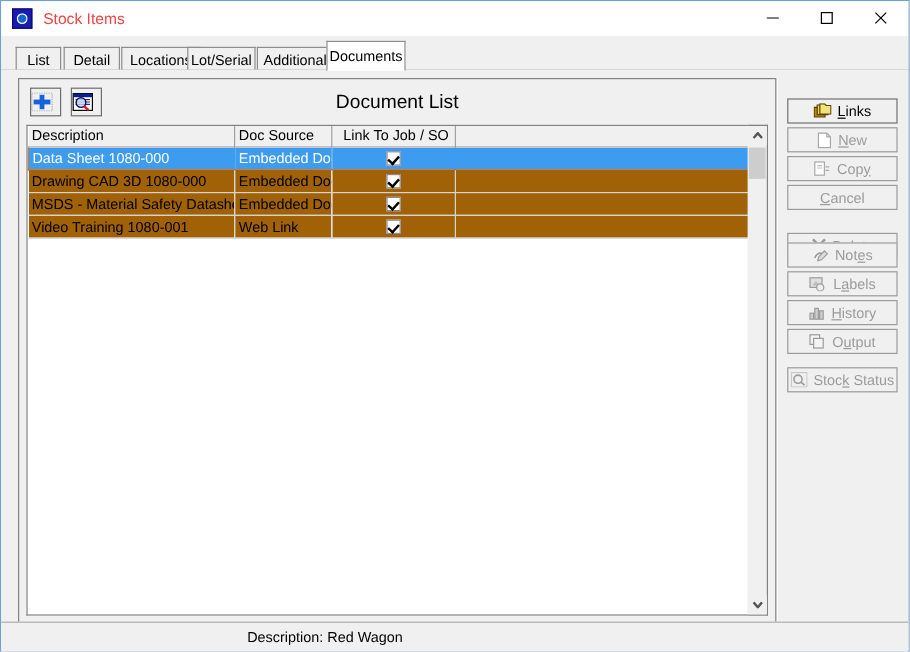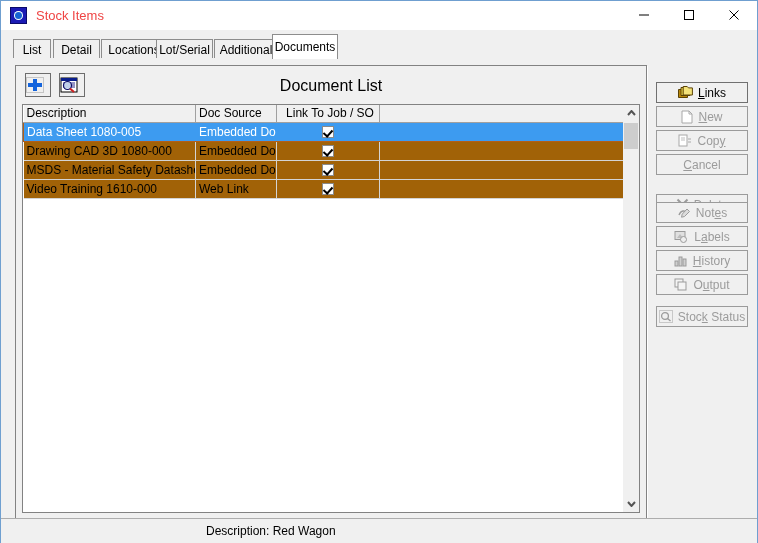--- a/index.html
+++ b/index.html
@@ -383,39 +383,39 @@
           <thead>
             <tr>
               <th>Description</th>
               <th>Doc Source</th>
               <th class="c-check">Link To Job / SO</th>
               <th></th>
             </tr>
           </thead>
           <tbody>
             <tr class="selected">
-              <td>Data Sheet 1080-005</td>
+              <td>Data Sheet 1080-000</td>
               <td>Embedded Doc</td>
               <td class="c-check"><span class="cbox"></span></td>
               <td></td>
             </tr>
             <tr>
               <td>Drawing CAD 3D 1080-000</td>
               <td>Embedded Doc</td>
               <td class="c-check"><span class="cbox"></span></td>
               <td></td>
             </tr>
             <tr>
               <td>MSDS - Material Safety Datasheet</td>
               <td>Embedded Doc</td>
               <td class="c-check"><span class="cbox"></span></td>
               <td></td>
             </tr>
             <tr>
-              <td>Video Training 1610-000</td>
+              <td>Video Training 1080-001</td>
               <td>Web Link</td>
               <td class="c-check"><span class="cbox"></span></td>
               <td></td>
             </tr>
           </tbody>
         </table>
       </div>
 
       <div id="vscroll">
         <div class="sb-arrow" id="sb-up">

